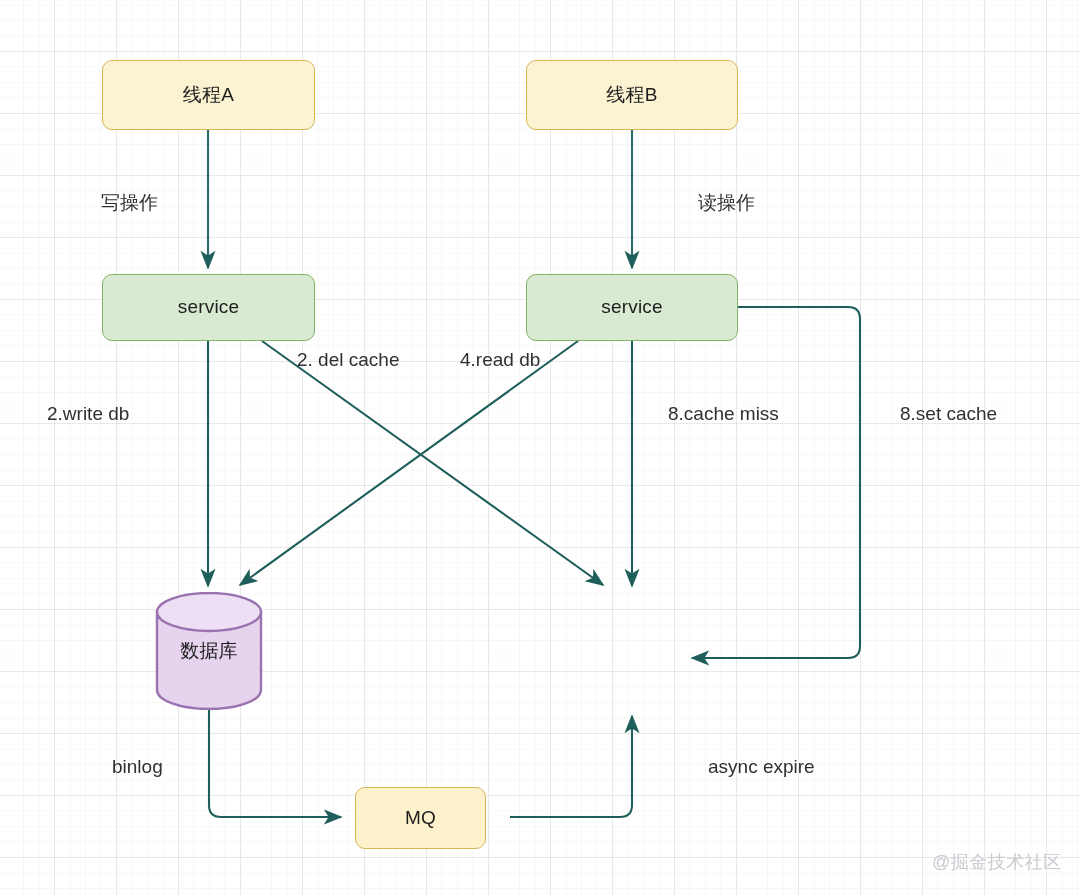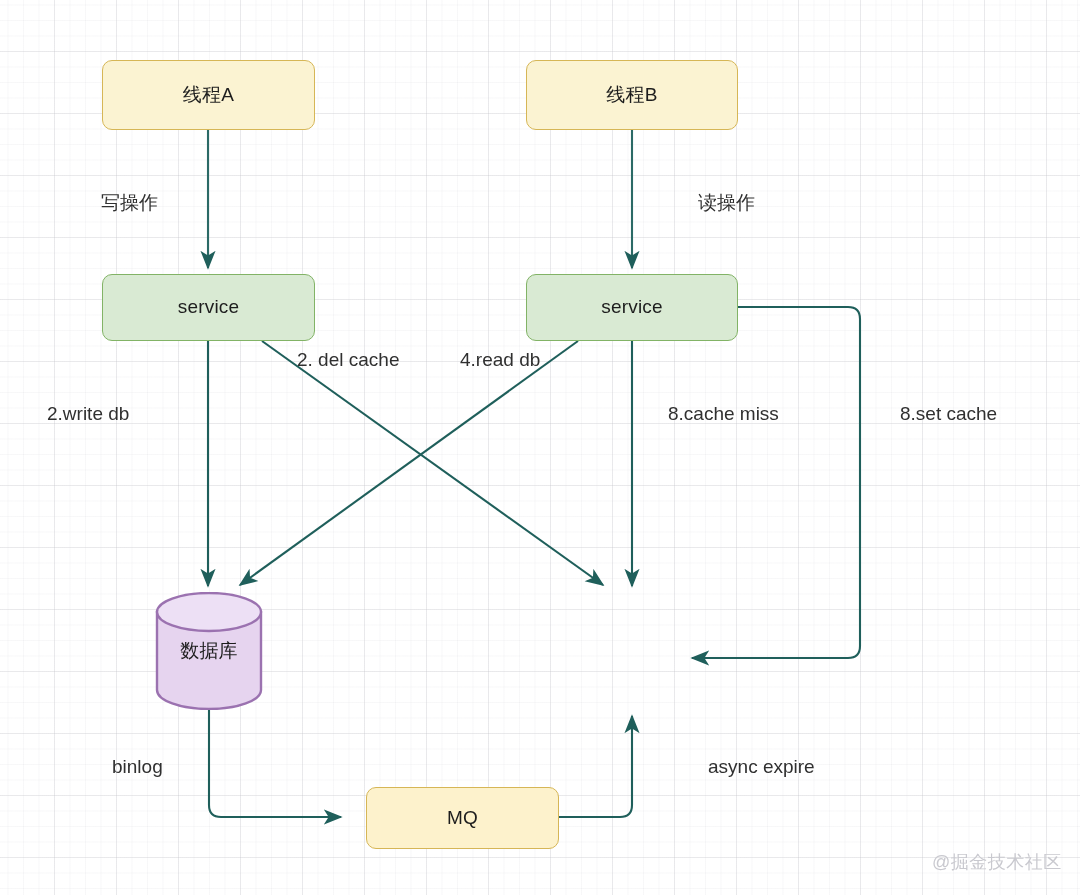--- a/index.html
+++ b/index.html
@@ -118,21 +118,21 @@
 
   <div class="cyl" style="left:155px; top:592px; width:96px; height:118px;">
     <svg width="108" height="118" viewBox="0 0 108 118" xmlns="http://www.w3.org/2000/svg">
       <path d="M2,20 L2,98 A52,19 0 0,0 106,98 L106,20 Z" fill="#e6d4ef" stroke="#9b72b0" stroke-width="2.4"></path>
       <ellipse cx="54" cy="20" rx="52" ry="19" fill="#ede0f5" stroke="#9b72b0" stroke-width="2.4"></ellipse>
     </svg>
     <span class="node-label" style="position:absolute; left:0; top:0; width:108px; height:118px; display:flex; align-items:center; justify-content:center;">数据库</span>
   </div>
 
 
-  <div class="node box" style="left:366px; top:787px; width:193px; height:62px; background:#fdf2cc; border-color:#d6b656;">
+  <div class="node box" style="left:355px; top:787px; width:131px; height:62px; background:#fdf2cc; border-color:#d6b656;">
     <span class="node-label">MQ</span>
   </div>
 
   <div class="edge-label" style="left:101px; top:192px;">写操作</div>
 
   <div class="edge-label" style="left:698px; top:192px;">读操作</div>
 
   <div class="edge-label" style="left:47px; top:403px;">2.write db</div>
 
   <div class="edge-label" style="left:297px; top:349px;">2. del cache</div>

